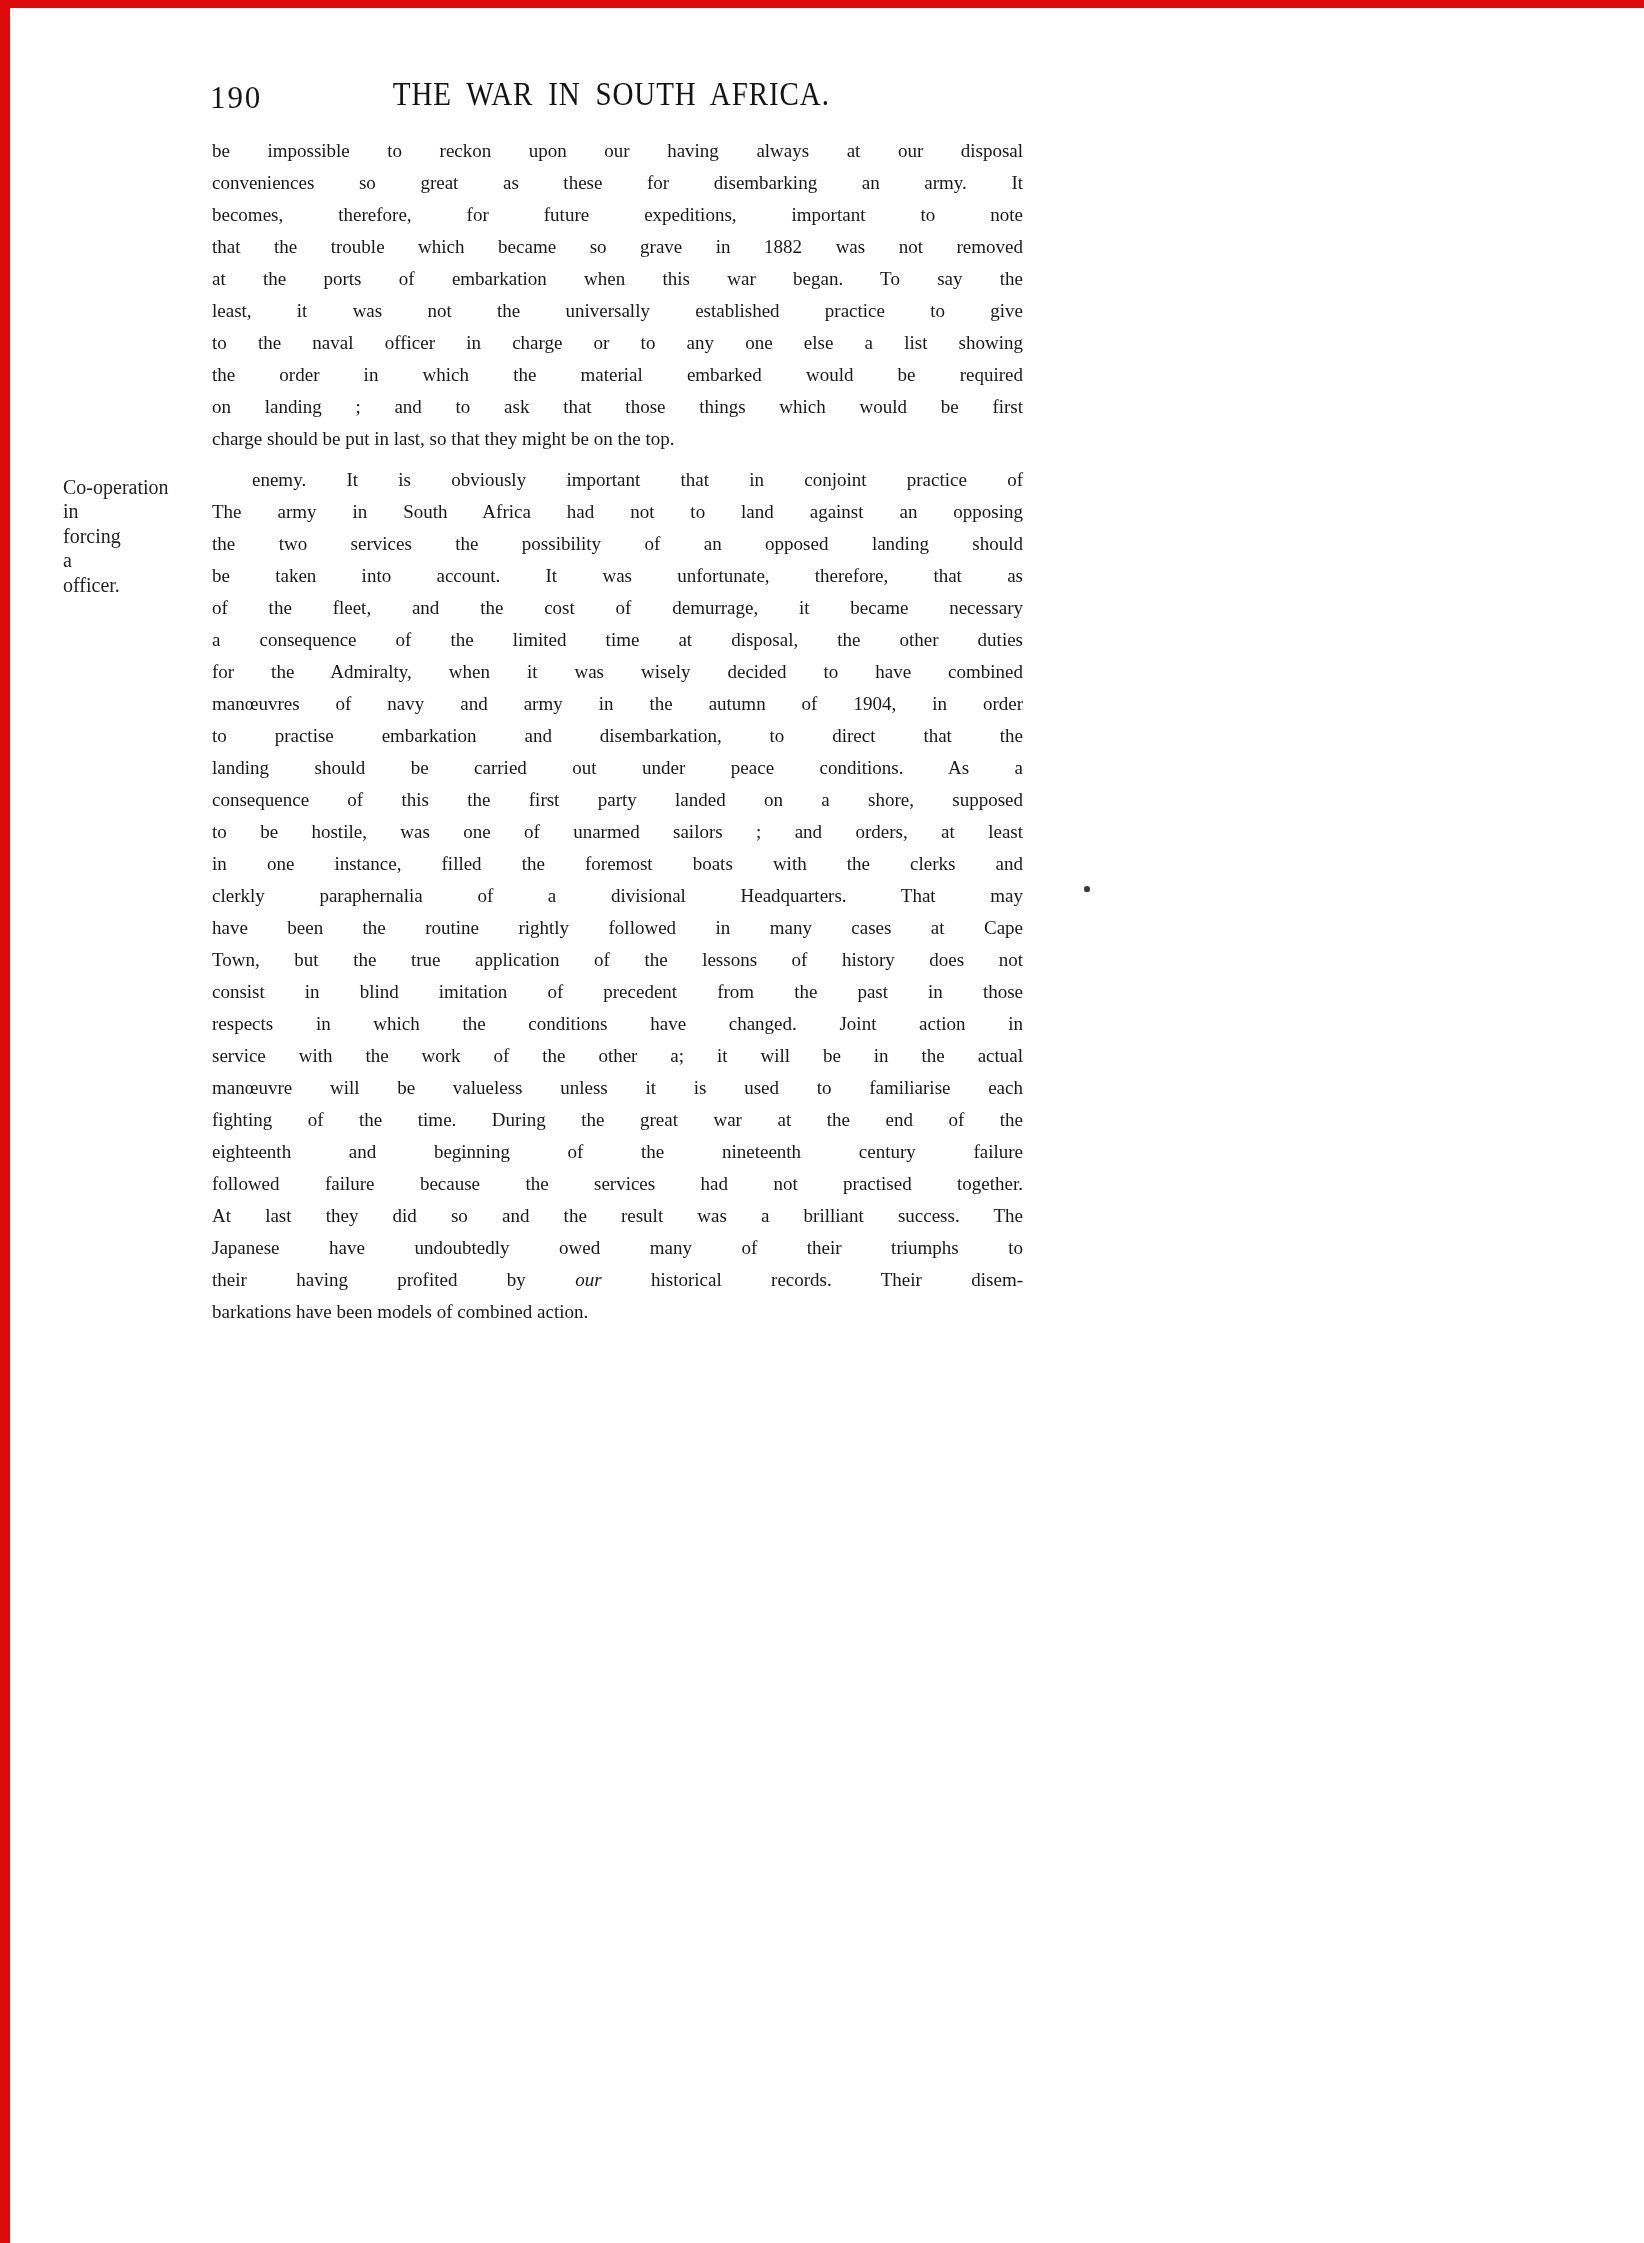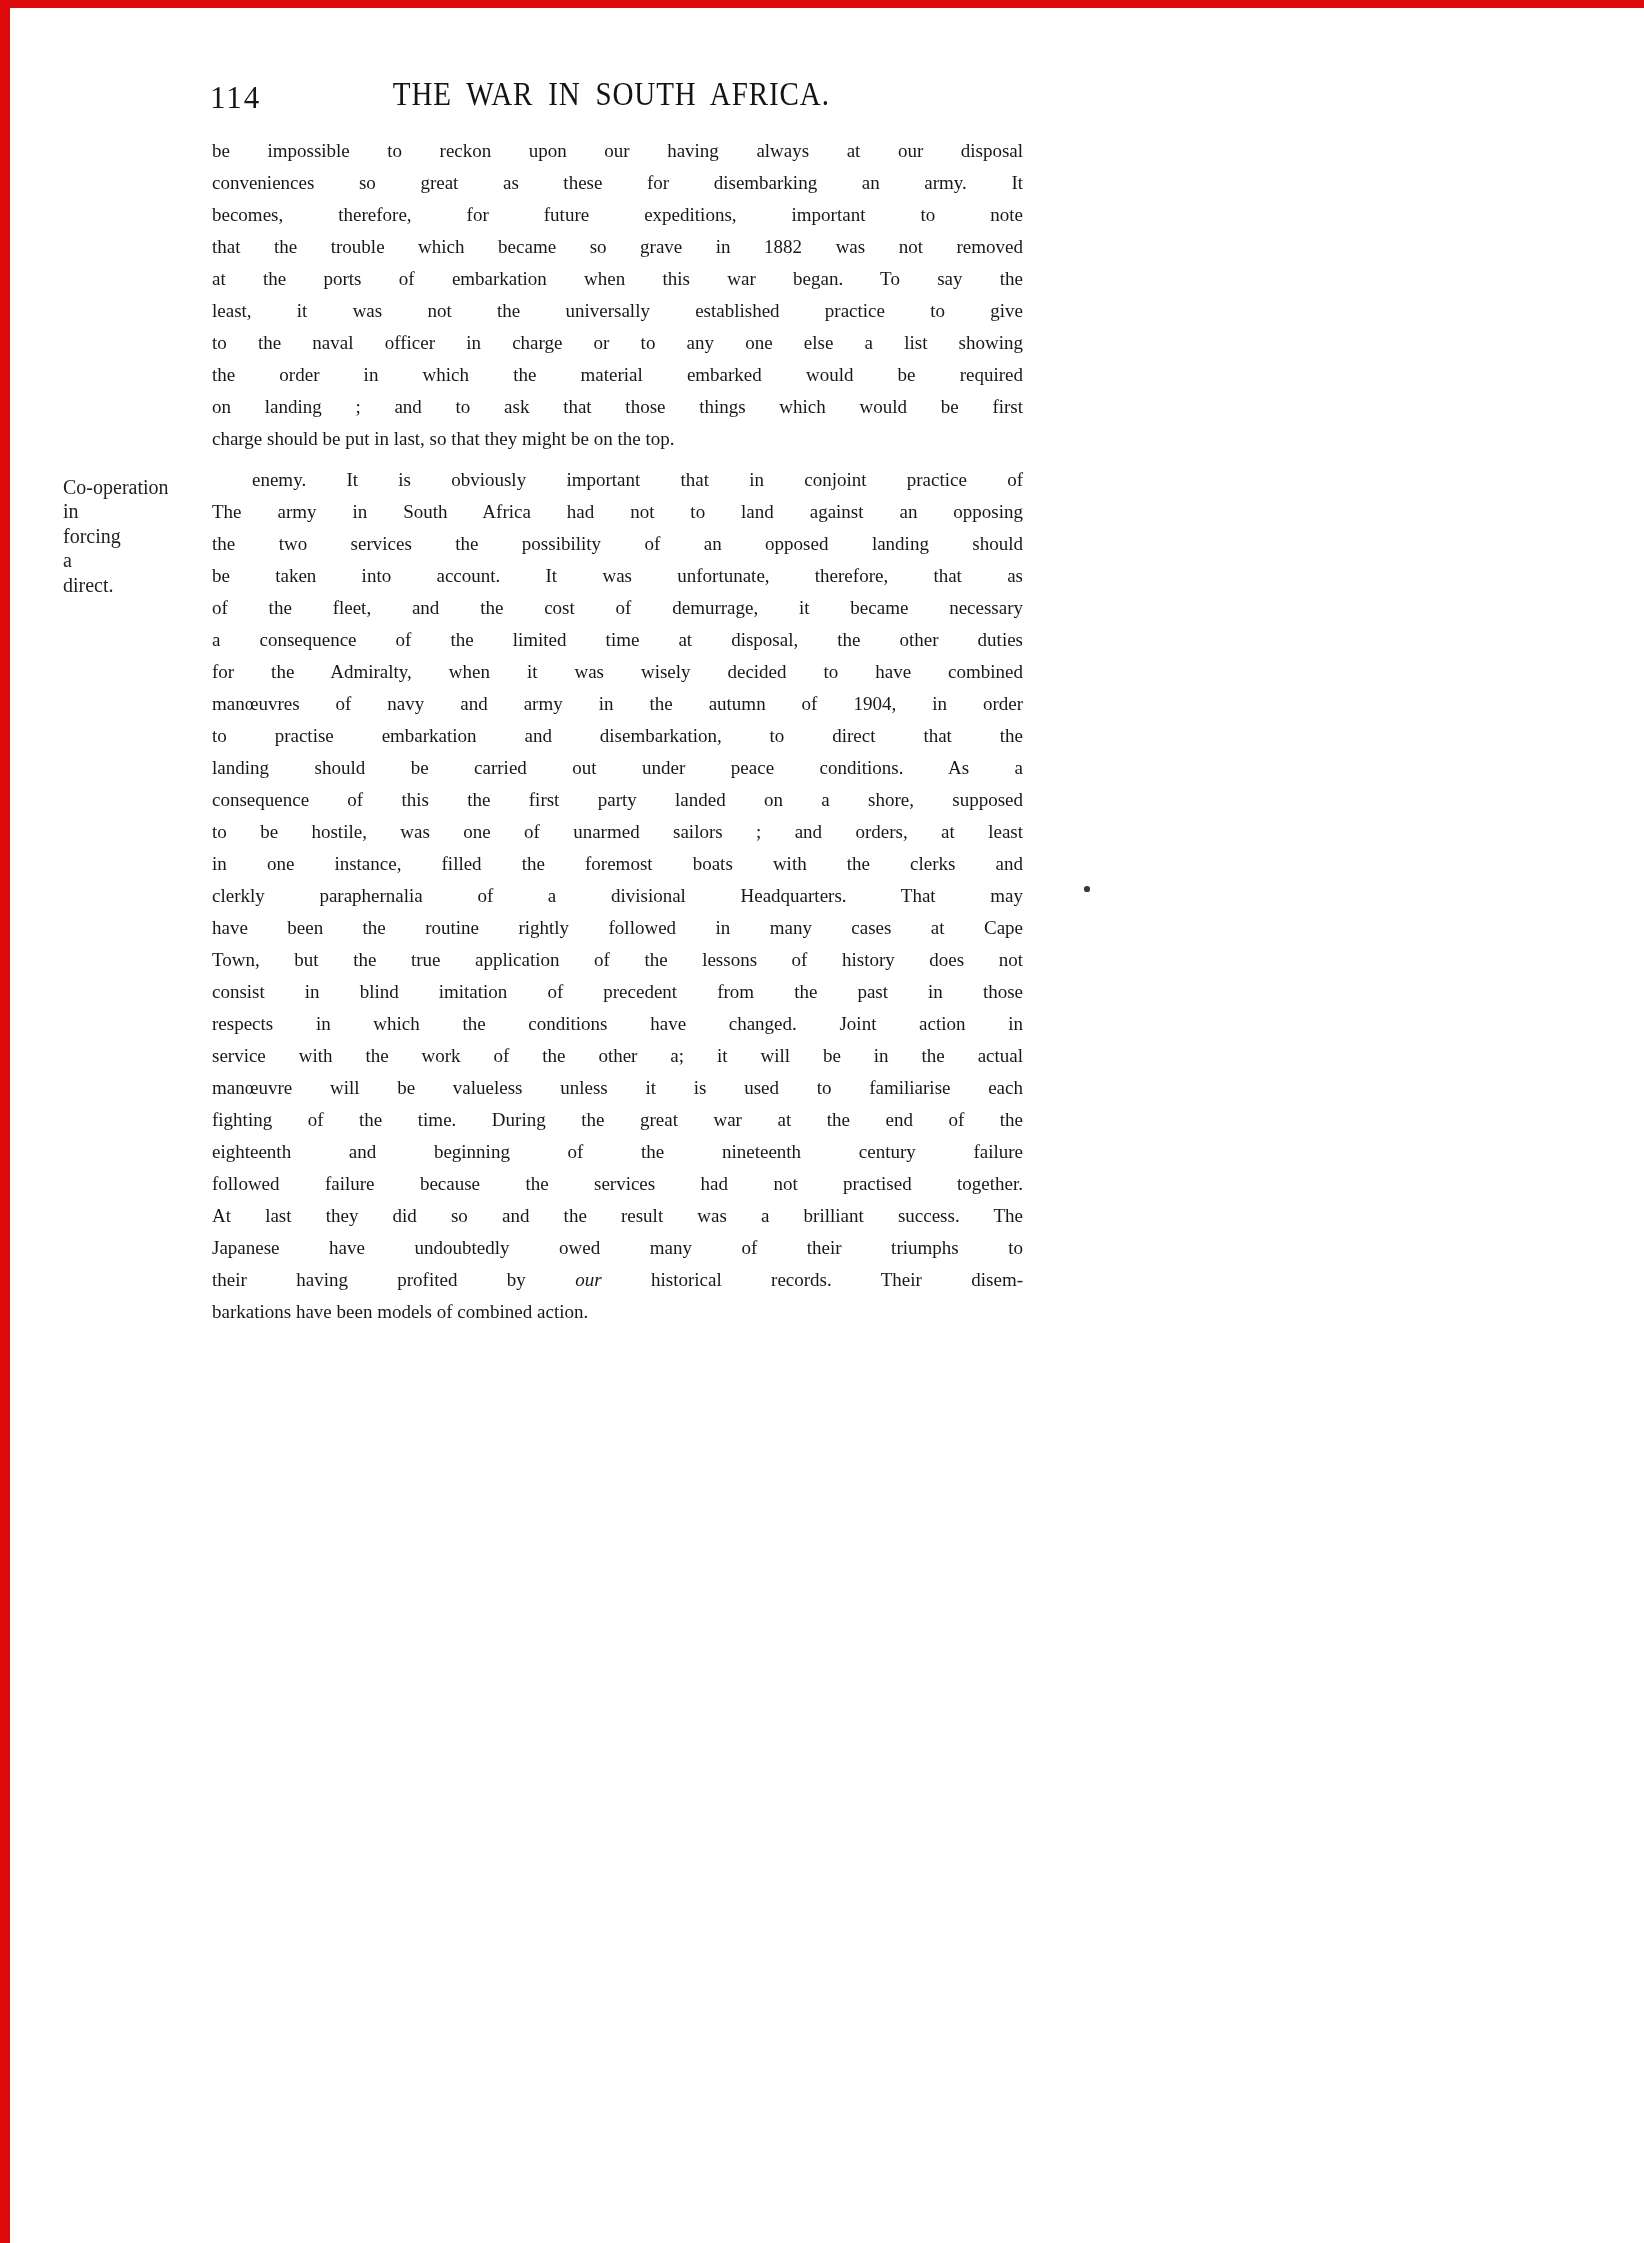--- a/index.html
+++ b/index.html
@@ -59,32 +59,32 @@
     background: #3a3a3a;
   }
 </style>
 </head>
 <body>
 
 <div class="page">
   <div class="edge-top"></div>
   <div class="edge-left"></div>
 
-  <div class="page-number">114</div>
+  <div class="page-number">190</div>
 
   <div class="running-head">
     <span class="rh-inner">THE WAR IN SOUTH AFRICA.</span>
   </div>
 
   <div class="margin-note" id="margin-note">
       <div class="mnote-line">Co-operation</div>
       <div class="mnote-line">in</div>
       <div class="mnote-line">forcing</div>
       <div class="mnote-line">a</div>
-      <div class="mnote-line">direct.</div>
+      <div class="mnote-line">officer.</div>
     </div>
 
   <div class="body-col" id="body-col">
       <div class="para">
         <div class="line"><span>be impossible to reckon upon our having always at our disposal</span></div>
         <div class="line"><span>conveniences so great as these for disembarking an army.  It</span></div>
         <div class="line"><span>becomes, therefore, for future expeditions, important to note</span></div>
         <div class="line"><span>that the trouble which became so grave in 1882 was not removed</span></div>
         <div class="line"><span>at the ports of embarkation when this war began.   To say the</span></div>
         <div class="line"><span>least, it was not the universally established practice to give</span></div>

